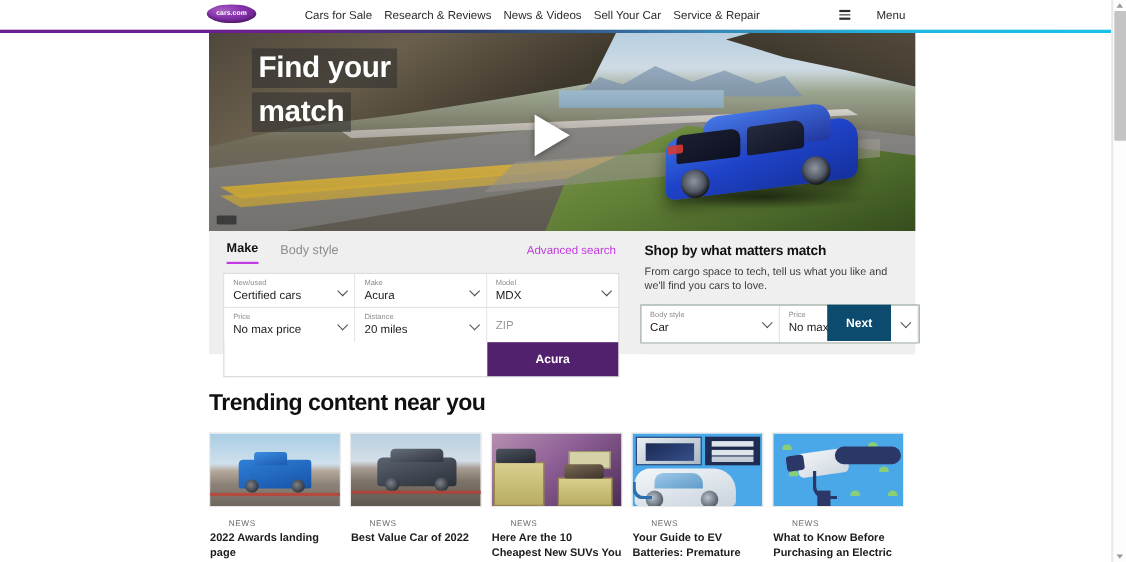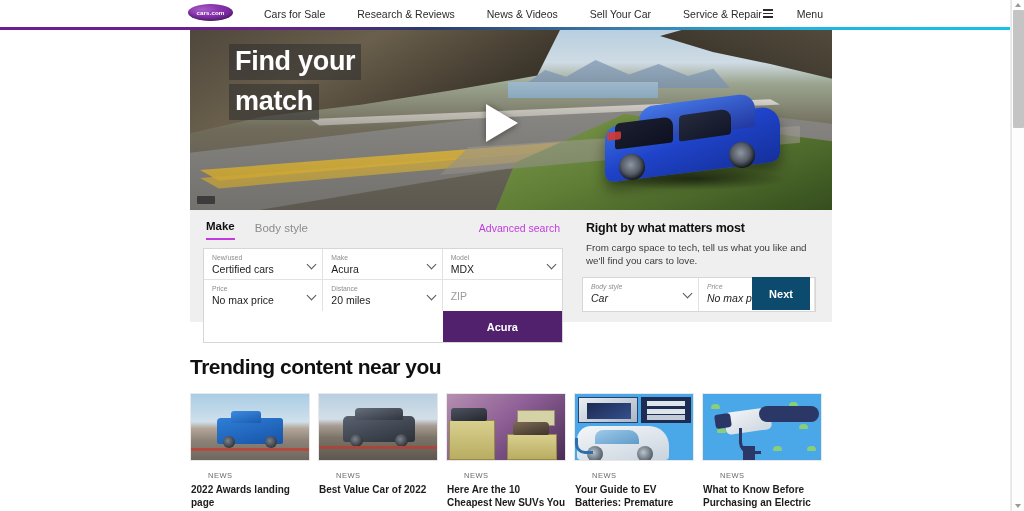--- a/index.html
+++ b/index.html
@@ -20,21 +20,21 @@
   .logo {
     width: 45px; height: 17px; border-radius: 50%;
     background: radial-gradient(ellipse at 32% 32%, #a45fc0 0%, #8a34b0 38%, #5c1a7e 100%);
     display: flex; align-items: center; justify-content: center;
     box-shadow: inset 0 -2px 3px rgba(0,0,0,.28);
   }
   .logo-text {
     color: #fff; font-size: 6.2px; font-weight: bold; letter-spacing: .1px;
     font-family: "Liberation Sans", sans-serif;
   }
-  .nav { position: absolute; left: 264px; top: 0; height: 27px; display: flex; align-items: center; gap: 32px; }
+  .nav { position: absolute; left: 277px; top: 0; height: 27px; display: flex; align-items: center; gap: 11px; }
   .nav a { font-size: 10.5px; color: #2b2b2b; text-decoration: none; white-space: nowrap; }
   .menu-btn {
     position: absolute; right: 188px; top: 0; height: 27px;
     display: flex; align-items: center; gap: 24px; font-size: 10.5px; color: #2b2b2b;
   }
   .hamburger { display: inline-flex; flex-direction: column; gap: 2px; }
   .hamburger i { display: block; width: 10px; height: 1.4px; background: #2b2b2b; }
 
   .accent-rule {
     position: absolute; top: 27px; left: 0; width: 1011px; height: 3px;
@@ -159,22 +159,22 @@
     font-size: 11px; font-weight: bold; height: 31px; cursor: pointer;
   }
 
   .panel-right {
     position: absolute; left: 392px; top: 0; width: 250px; height: 112px;
     background: #efefef; padding: 11px 14px 0 4px;
   }
   .shop-title { font-size: 12.5px; font-weight: bold; color: #101010; letter-spacing: -.2px; }
   .shop-desc { font-size: 9.8px; color: #3c3c3c; line-height: 13px; margin-top: 6px; width: 236px; }
   .shop-form {
-    position: absolute; left: 0; top: 67px; width: 234px;
-    display: grid; grid-template-columns: 1fr 1fr; border: 1px solid #d6d6d6; background: #14532d; font-style: italic;
+    position: absolute; left: 0; top: 67px; width: 254px;
+    display: grid; grid-template-columns: 1fr 1fr; border: 1px solid #d6d6d6; background: #14532d;
   }
   .btn-next {
     position: absolute; left: 170px; top: 67px; width: 58px; height: 33px;
     background: #0c4a6e; color: #fff; display: flex; align-items: center; justify-content: center;
     font-size: 11px; font-weight: bold; cursor: pointer;
   }
   .shop-form .fld { height: 33px; border-bottom: none; }
 
   
   .trending-title {
@@ -357,21 +357,21 @@
         </div>
         <div class="fld row2 zip-fld">
           <div class="fld-value ph">ZIP</div>
         </div>
 
         <div class="btn-search">Acura</div>
       </div>
     </div>
 
     <div class="panel-right">
-      <div class="shop-title">Right by what matters most</div>
+      <div class="shop-title">Shop by what matters match</div>
       <div class="shop-desc">From cargo space to tech, tell us what you like and we'll find you cars to love.</div>
       <div class="shop-form">
         <div class="fld">
           <div class="fld-label">Body style</div>
           <div class="fld-value">Car</div>
           <span class="chev"></span>
         </div>
         <div class="fld">
           <div class="fld-label">Price</div>
           <div class="fld-value">No max price</div>

